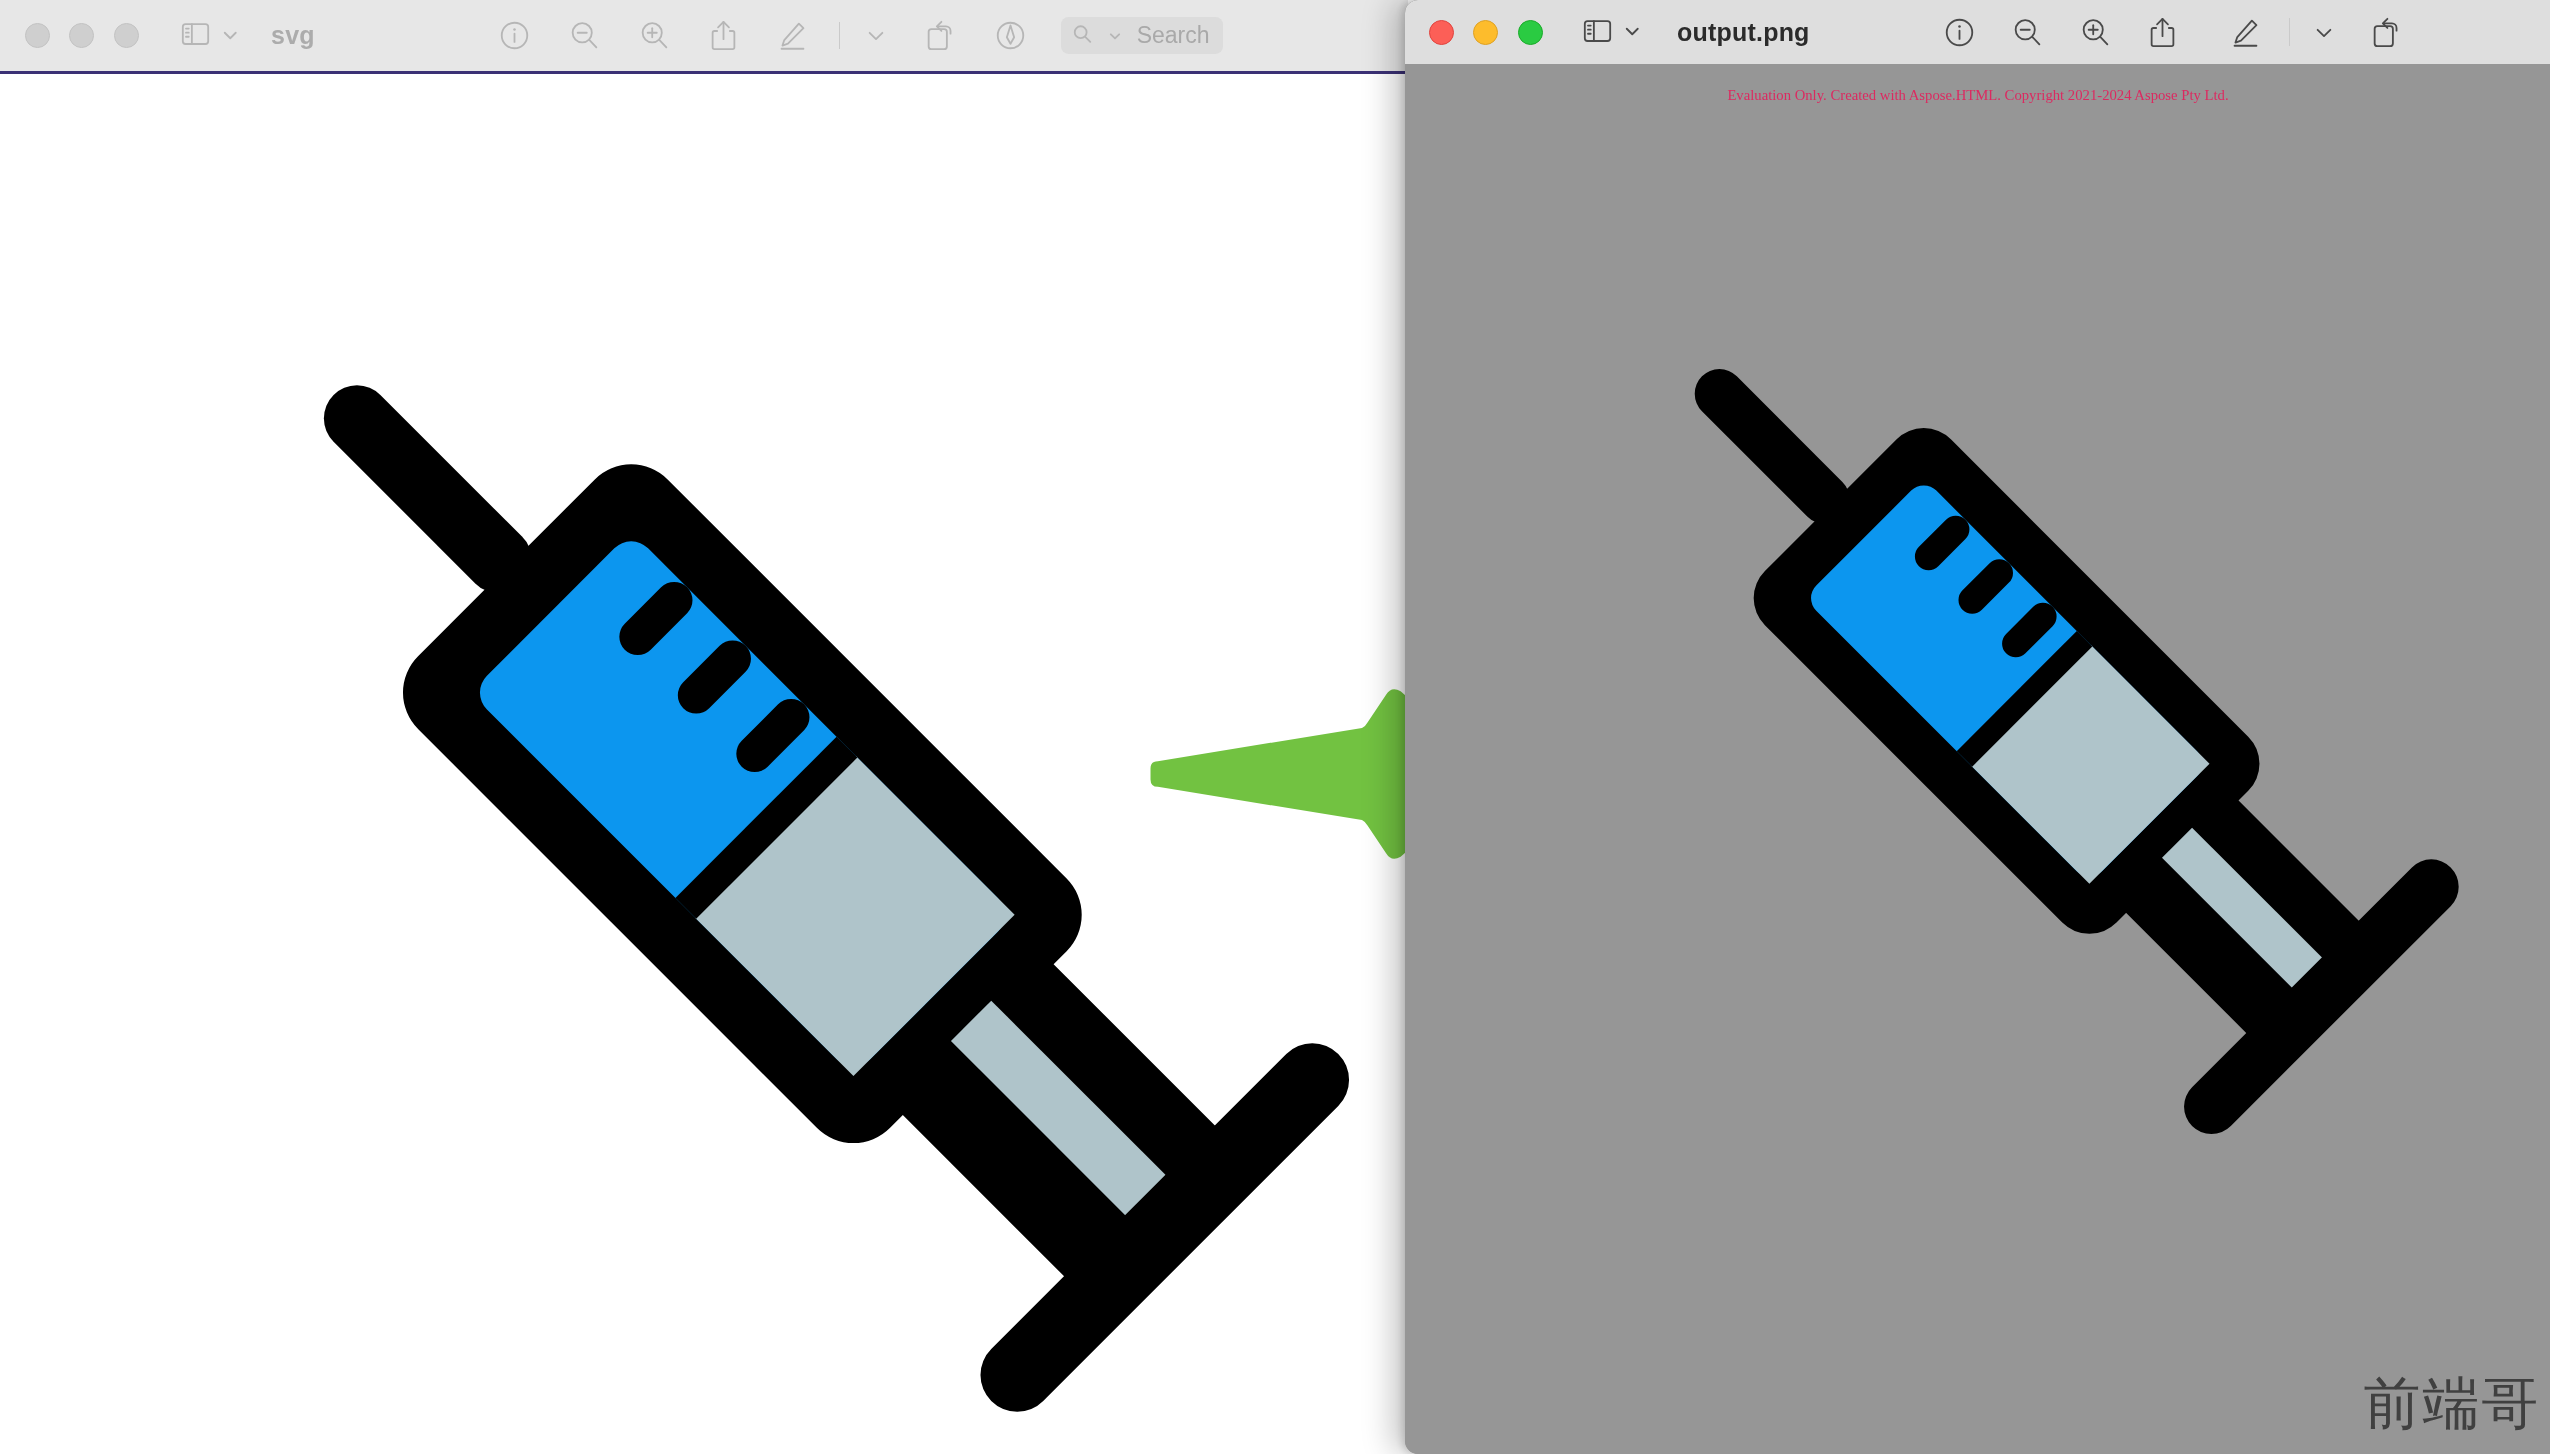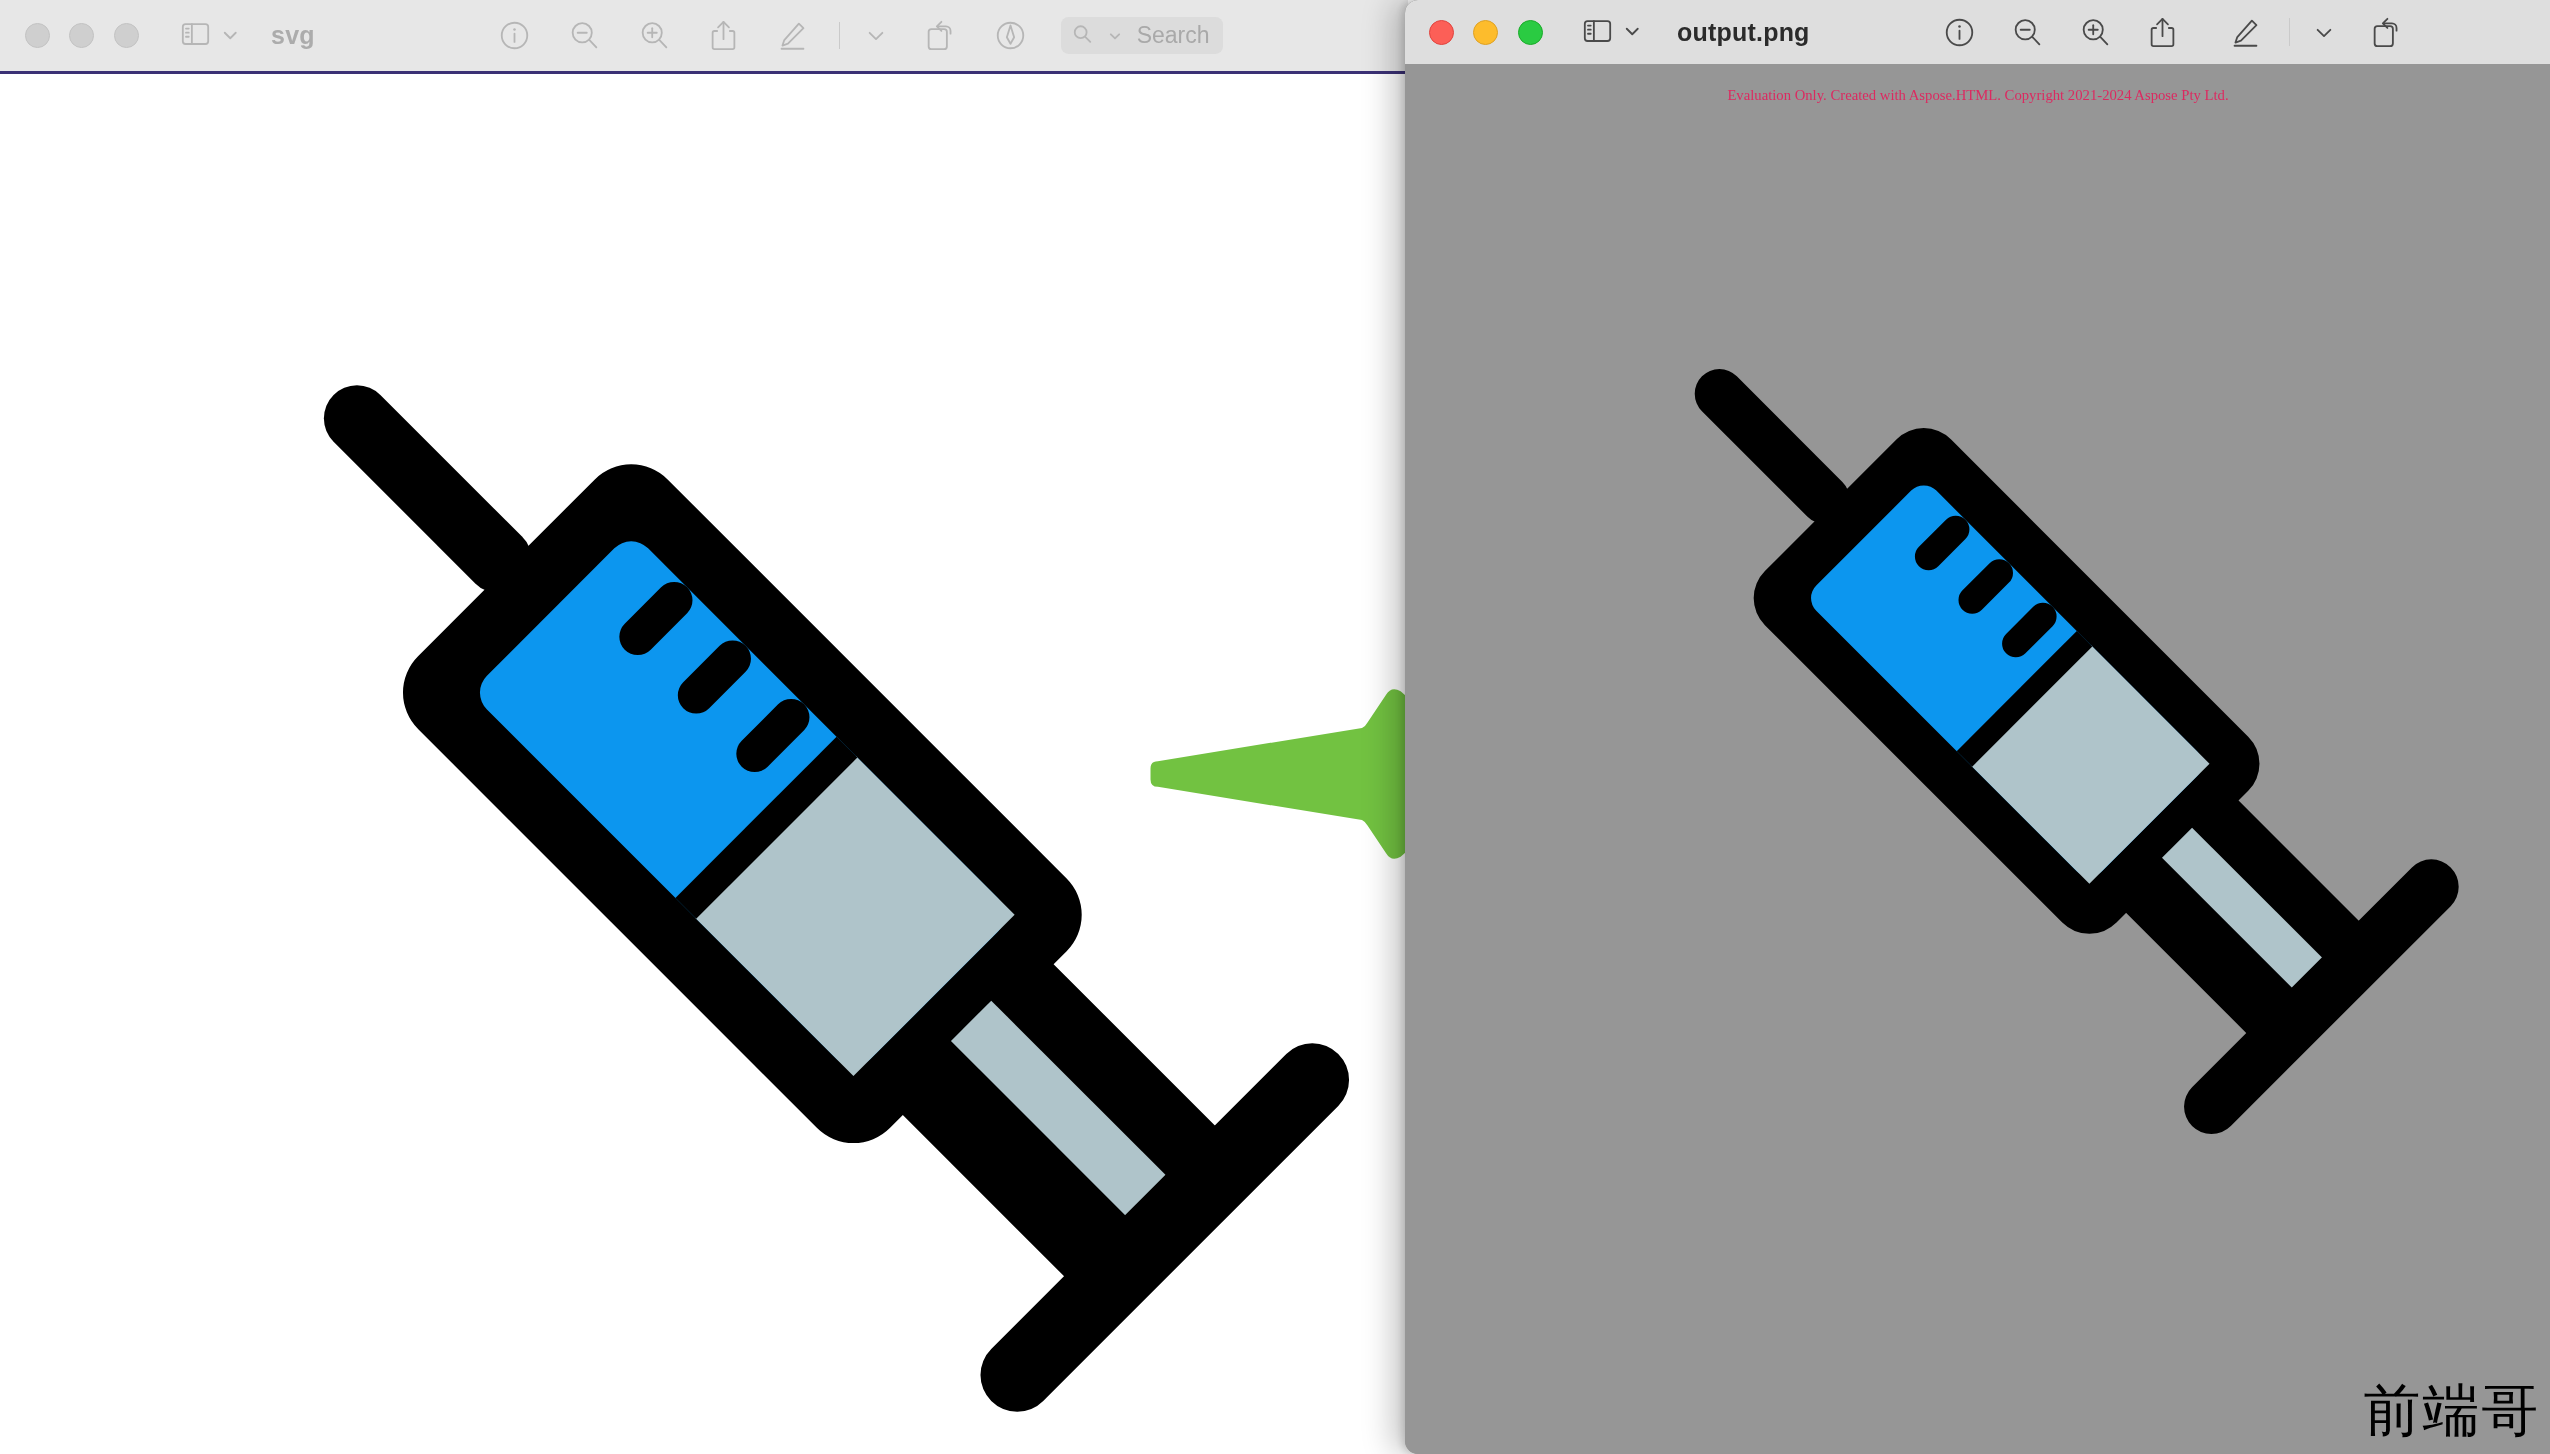--- a/index.html
+++ b/index.html
@@ -163,24 +163,24 @@
     text-align: center;
     font-family: "Liberation Serif", serif;
     font-size: 14.7px;
     color: #e0245e;
     white-space: nowrap;
     opacity: 0.95;
   }
   #cn-watermark {
     position: absolute;
     right: 11px;
-    bottom: 15px;
+    bottom: 22px;
     font-family: Liberation Serif, serif;
     font-size: 57px;
-    color: #000000;
+    color: #404040;
     letter-spacing: 1.8px;
     line-height: 1;
   }
 
   
   #green-arrow {
     position: absolute;
     left: 1145px;
     top: 682px;
     width: 354px;

